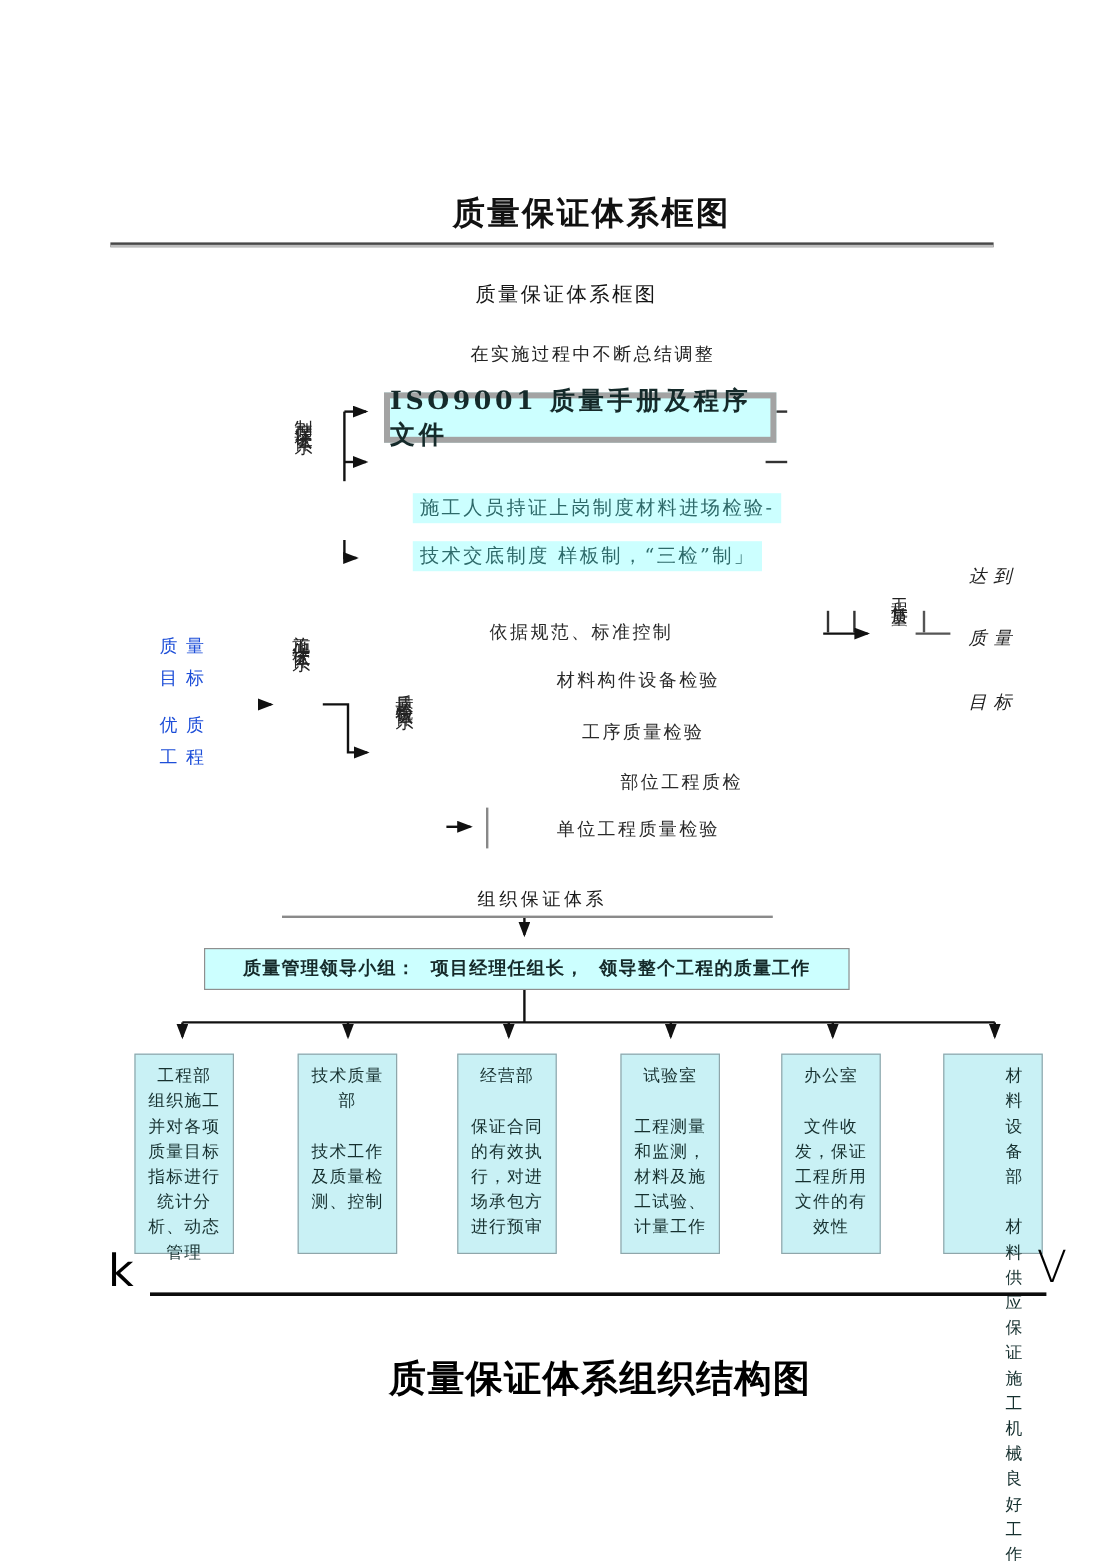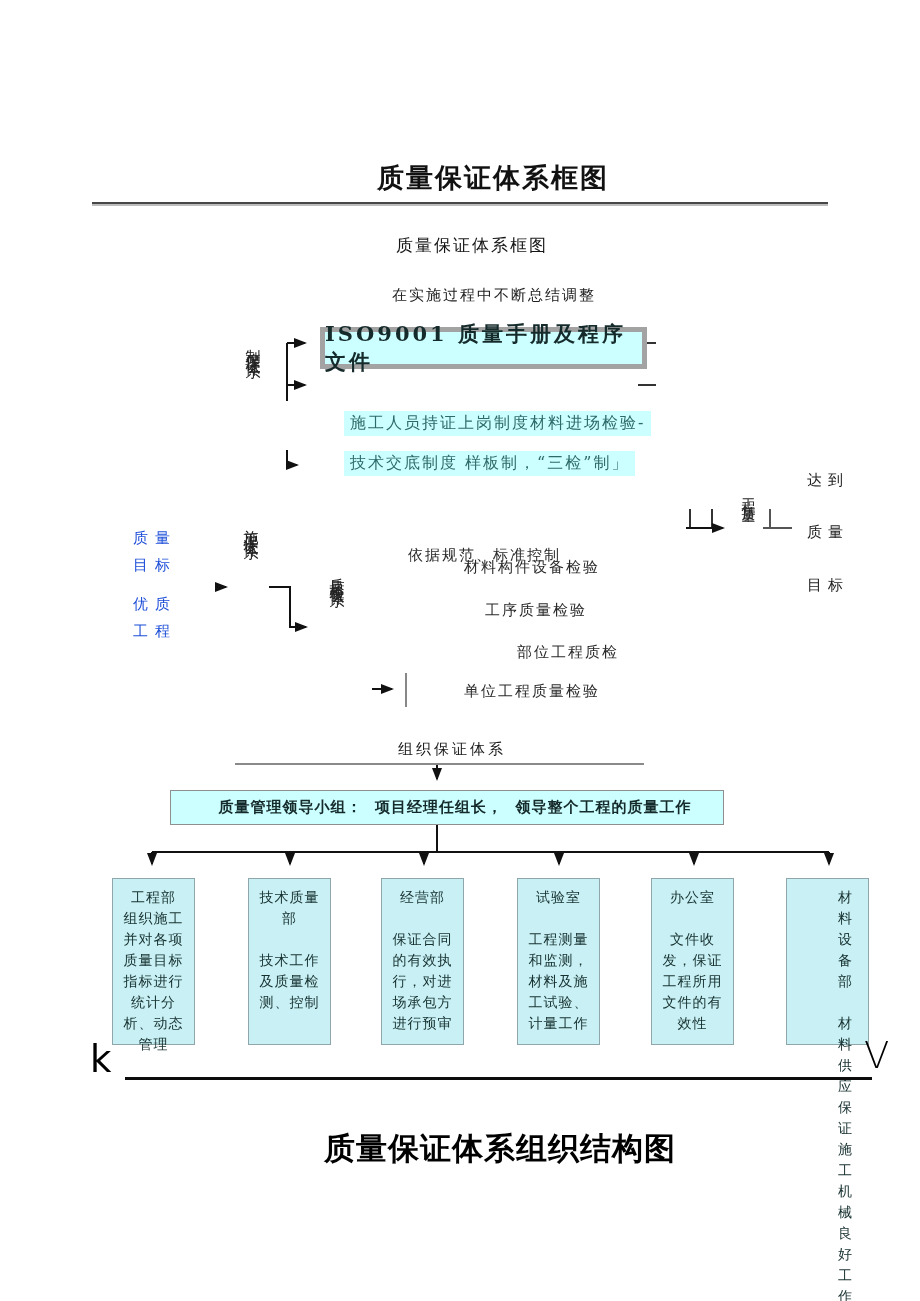--- a/index.html
+++ b/index.html
@@ -23,30 +23,30 @@
     display:flex;align-items:center;justify-content:center;
     font-weight:bold;font-size:21px;letter-spacing:3px;color:#152a2a;
   }
   .hl{
     background:#ccffff;color:#2e6a6a;font-size:16px;letter-spacing:2px;
     padding:2px 6px;white-space:nowrap;
   }
 
   .goal{font-size:15px;letter-spacing:7px;line-height:27px;color:#1d4ed8;width:56px;}
   .list-item{font-size:15px;letter-spacing:2px;color:#2a2a2a;white-space:nowrap;}
-  .side{font-size:15px;letter-spacing:6px;color:#222;white-space:nowrap;}
+  .side{font-size:15px;letter-spacing:6px;color:#222;white-space:nowrap;font-style:italic;}
 
   .org-title{top:740px;left:452px;font-size:15px;letter-spacing:3px;color:#1a1a1a;}
   .org-rule{top:763px;left:235px;width:409px;height:2px;background:#8a8a8a;}
 
   .leader-box{
     top:790px;left:170px;width:536px;height:33px;
     background:#ccffff;border:1px solid #8f8f8f;
     display:flex;align-items:center;justify-content:center;
-    font-weight:bold;font-size:15px;letter-spacing:1px;color:#152a2a;white-space:pre;padding-left:16px;
+    font-weight:bold;font-size:15px;letter-spacing:1px;color:#152a2a;white-space:pre;
   }
 
   .dept{
     top:878px;width:83px;height:167px;background:#c9f1f5;border:1px solid #8fa6aa;
     font-size:14px;line-height:21px;letter-spacing:1px;color:#16302f;
     text-align:center;padding:8px 8px 0 8px;box-sizing:border-box;
   }
   .dept .t{white-space:normal;text-align:center;}
   .dept .gap{margin-top:21px;}
 
@@ -114,21 +114,21 @@
   <div class="abs cyan-box" style="top:327px;left:320px;width:317px;height:32px;">ISO9001 质量手册及程序文件</div>
   <div class="abs hl" style="top:411px;left:344px;">施工人员持证上岗制度材料进场检验-</div>
   <div class="abs hl" style="top:451px;left:344px;">技术交底制度 样板制，“三检”制」</div>
 
   <div class="abs goal" style="top:525px;left:133px;">质量目标</div>
   <div class="abs goal" style="top:591px;left:133px;">优质工程</div>
 
   <div class="abs vlabel" style="top:518px;left:242px;">施工保证体系</div>
   <div class="abs vlabel" style="top:566px;left:328px;">质量检验体系</div>
 
-  <div class="abs list-item" style="top:518px;left:408px;margin-top:28px;">依据规范、标准控制</div>
+  <div class="abs list-item" style="top:518px;left:408px;">依据规范、标准控制</div>
   <div class="abs list-item" style="top:558px;left:464px;">材料构件设备检验</div>
   <div class="abs list-item" style="top:601px;left:485px;">工序质量检验</div>
   <div class="abs list-item" style="top:643px;left:485px;margin-left:32px;">部位工程质检</div>
   <div class="abs list-item" style="top:682px;left:464px;">单位工程质量检验</div>
 
   <div class="abs vlabel" style="top:487px;left:740px;font-size:14px;letter-spacing:4px;">工程质量</div>
   <div class="abs side" style="top:471px;left:807px;">达到</div>
   <div class="abs side" style="top:523px;left:807px;">质量</div>
   <div class="abs side" style="top:576px;left:807px;">目标</div>
 

